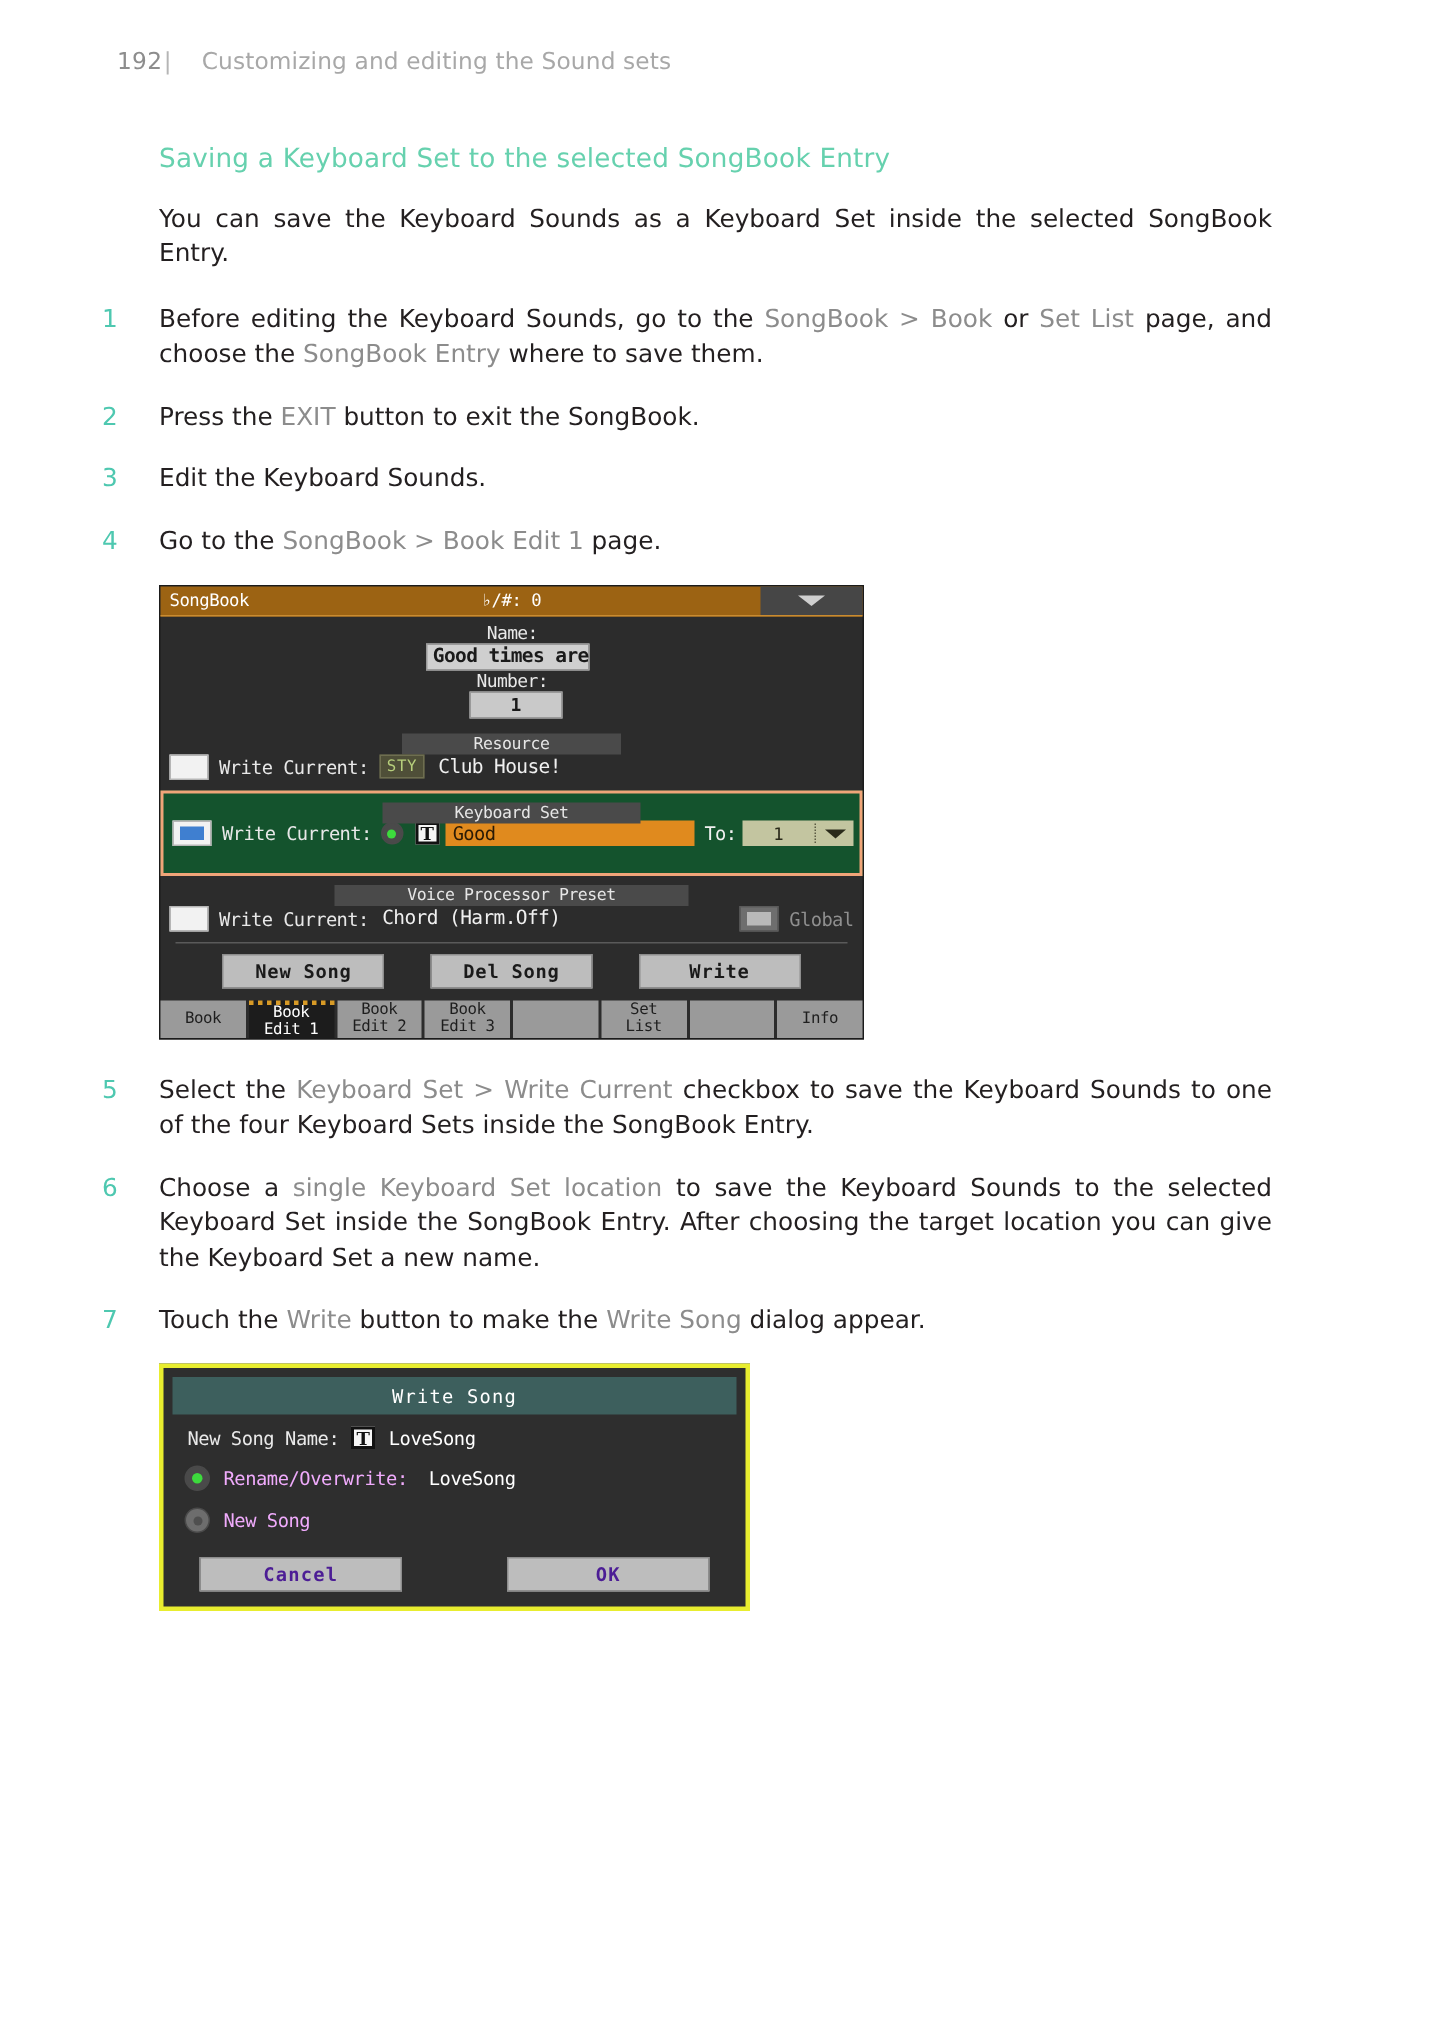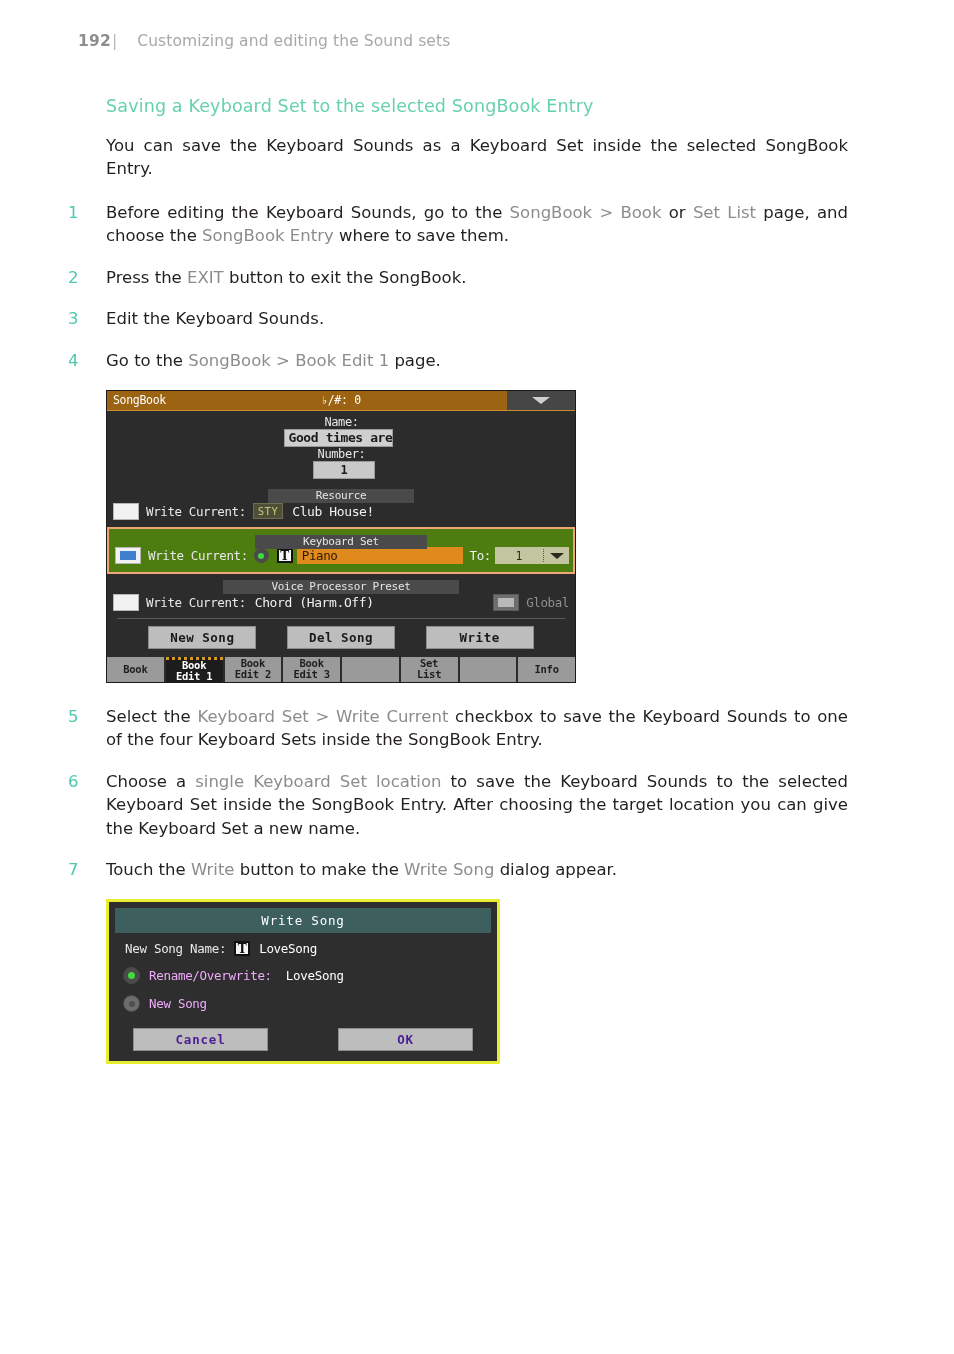--- a/index.html
+++ b/index.html
@@ -20,21 +20,21 @@
   .page-header {
     position: absolute;
     left: 78px;
     top: 32px;
     display: flex;
     align-items: baseline;
     gap: 0;
   }
   .page-number {
     font-size: 15.5px;
-    font-weight: bold;
+    font-weight: normal;
     color: #8d8d8d;
     letter-spacing: 0.2px;
   }
   .page-bar {
     font-size: 15.5px;
     color: #b5b5b5;
     padding-left: 1px;
     padding-right: 20px;
   }
   .header-title {
@@ -257,23 +257,23 @@
   .res-value {
     font-size: 13px;
     margin-left: 9px;
     letter-spacing: -0.4px;
     color: #f0f0f0;
   }
 
   
   .hl-block {
     border: 2px solid #f0a579;
-    background: #4d7c0f;
-    box-sizing: border-box;
-    padding-bottom: 2px;
+    background: #14532d;
+    box-sizing: border-box;
+    padding-bottom: 12px;
   }
   .ks-body {
     display: flex;
     align-items: center;
     padding: 2px 4px 4px 6px;
   }
   .ks-left {
     display: flex;
     align-items: center;
     flex: 0 0 auto;
@@ -424,21 +424,21 @@
     display: flex;
     height: 25px;
     background: #2c2c2c;
     gap: 2px;
   }
   .tab {
     flex: 1 1 0;
     background: #9a9a9a;
     color: #1e1e1e;
     font-size: 10.5px;
-    font-weight: bold;
+    font-weight: normal;
     line-height: 11px;
     display: flex;
     flex-direction: column;
     align-items: center;
     justify-content: center;
     letter-spacing: -0.3px;
     text-align: left;
     box-sizing: border-box;
   }
   .tab.active {
@@ -603,21 +603,21 @@
       </div>
       <div class="ks-body">
         <div class="ks-left">
           <span class="chk checked"></span>
           <span class="wc-label">Write Current:</span>
         </div>
         <div class="ks-right">
           <div class="ks-line">
             <span class="radio on"></span>
             <span class="t-icon">T</span>
-            <span class="ks-name">Piano</span>
+            <span class="ks-name">Good</span>
             <span class="to-lbl">To:</span>
             <span class="to-field">
               <span class="val">1</span>
               <span class="sep"></span>
               <span class="arr">
                 <span class="tri-down-sm"></span>
               </span>
             </span>
           </div>
         </div>

